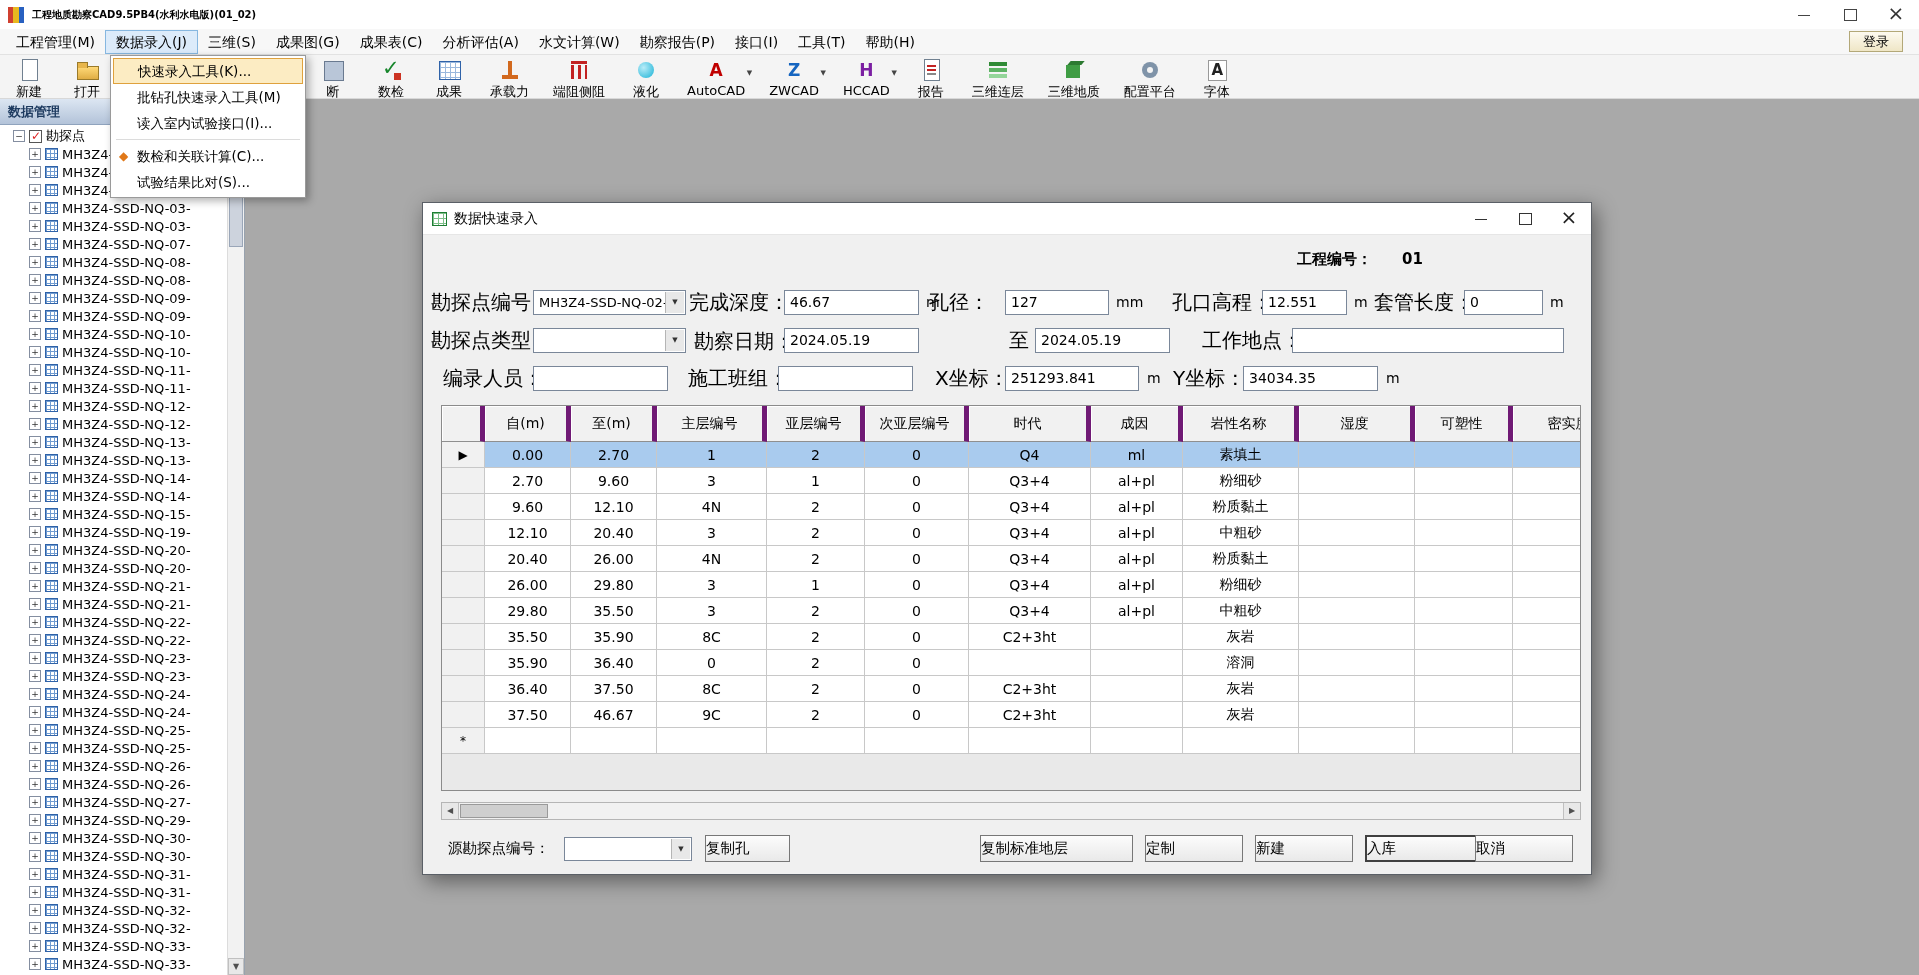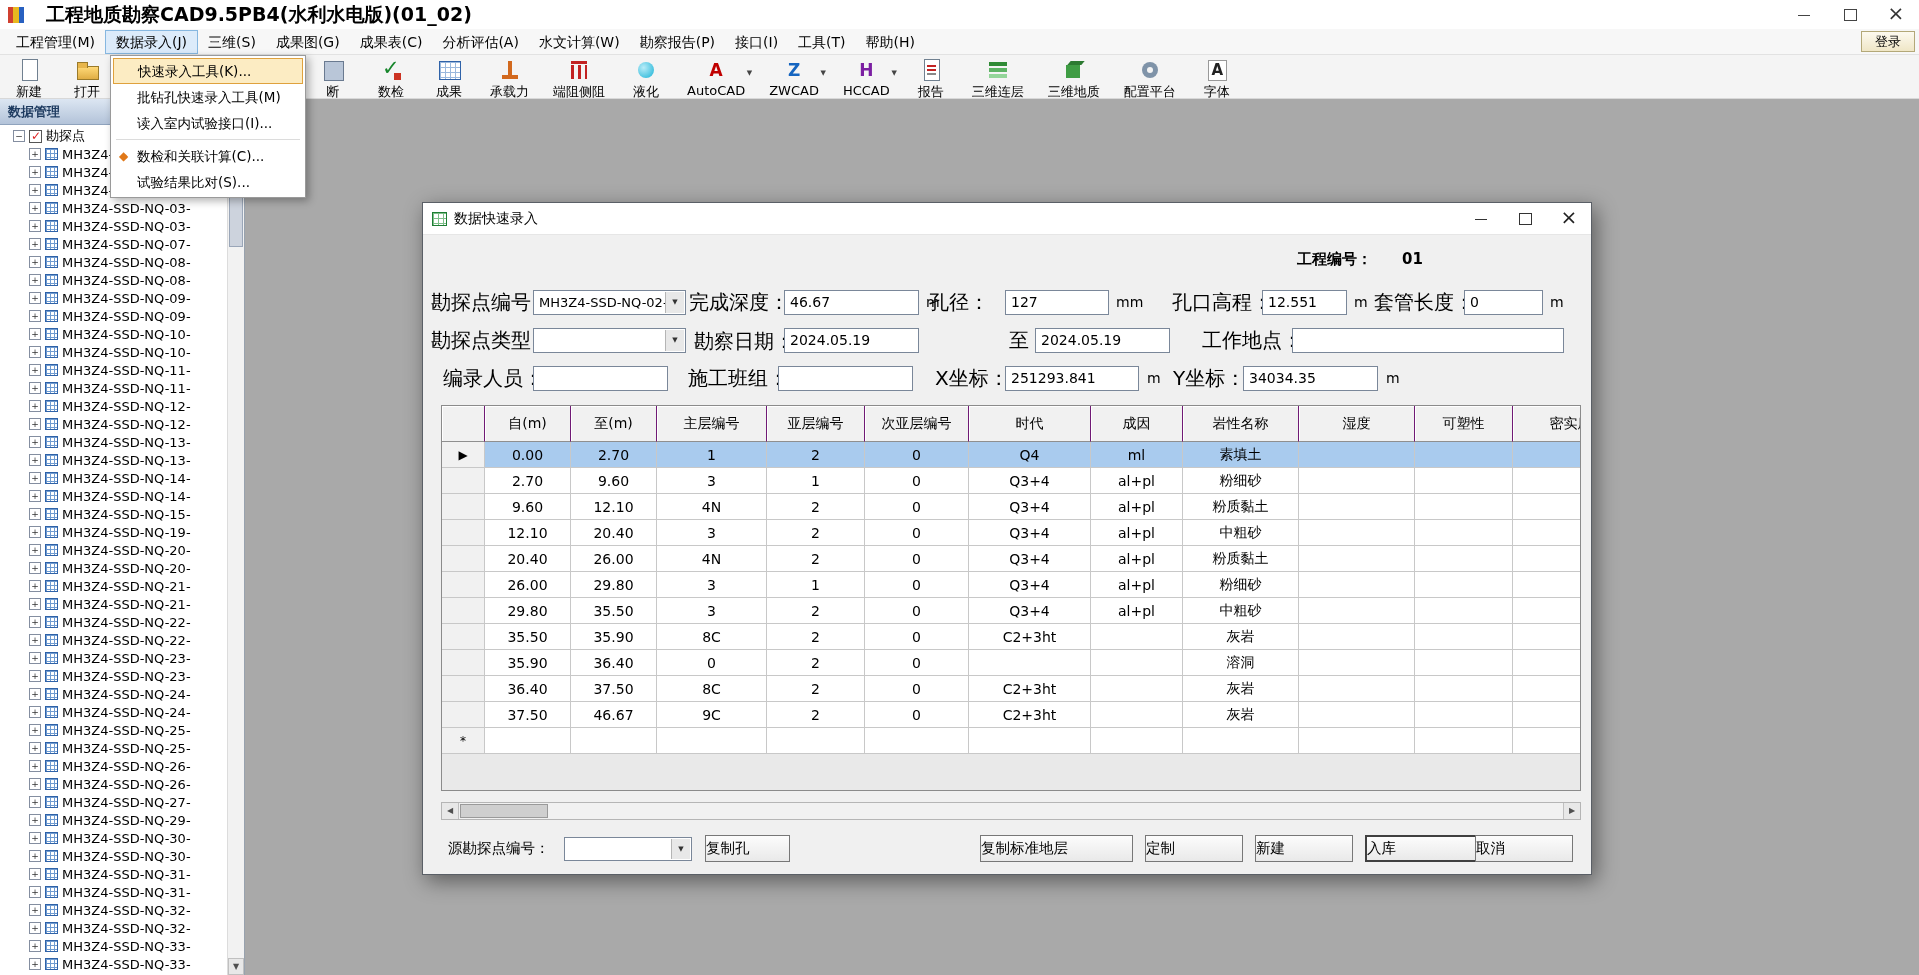--- a/index.html
+++ b/index.html
@@ -5,34 +5,34 @@
   * { margin:0; padding:0; box-sizing:border-box; }
   html,body { width:1919px; height:975px; }
   body { position:relative; overflow:hidden; background:#f0f0f0;
          font-family:"DejaVu Sans","Liberation Sans",sans-serif; color:#000; }
 
   
   #titlebar { position:absolute; left:0; top:0; width:1919px; height:29px; background:#fff;
               display:flex; align-items:center; padding-left:8px; gap:8px; }
   .app-icon { width:16px; height:16px; flex:none;
               background:linear-gradient(90deg,#d04030 33%,#e8b820 33% 66%,#2860c0 66%); }
-  .win-title { font-size:19px; font-weight:600;margin-left:14px; }
+  .win-title { font-size:10px; font-weight:600; }
   .wc-group { margin-left:auto; display:flex; height:29px; }
   .wc { width:46px; height:29px; position:relative; }
   .wc-min::after { content:""; position:absolute; left:17px; top:15px; width:12px; height:1px; background:#444; }
   .wc-max::after { content:""; position:absolute; left:17px; top:9px; width:11px; height:10px; border:1px solid #444; }
   .wc-close::after { content:"×"; position:absolute; left:0; right:0; top:0; text-align:center;
                      font-size:20px; line-height:26px; color:#333; }
 
   
   #menubar { position:absolute; left:0; top:29px; width:1919px; height:26px; background:#f7f7f7;
              border-bottom:1px solid #e2e2e2; display:flex; align-items:center; padding-left:6px; }
   .mb-item { font-size:14px; padding:0 10px; height:24px; line-height:24px; white-space:nowrap; }
   .mb-item.active { background:#dcebfa; border:1px solid #86b7e0; line-height:22px; }
-  .login-btn { margin-left:auto; margin-right:4px; width:54px; height:21px; text-align:center;
+  .login-btn { margin-left:auto; margin-right:16px; width:54px; height:21px; text-align:center;
                font-size:13px; line-height:19px; background:linear-gradient(#fdfaf0,#efe6c6);
                border:1px solid #b3a878; }
 
   
   #toolbar { position:absolute; left:0; top:55px; width:1919px; height:44px; background:#f4f4f4;
              border-bottom:1px solid #d8d8d8; display:flex; align-items:flex-start;
              padding:2px 0 0 6px; gap:12px; }
   .tb-btn { min-width:46px; padding:1px 6px; display:flex; flex-direction:column; align-items:center;
             gap:1px; font-size:13px; white-space:nowrap; position:relative; }
   #toolbar .tb-btn:nth-of-type(6) { margin-left:14px; }
@@ -144,21 +144,21 @@
   .combo .cbtn { position:absolute; right:1px; top:1px; bottom:1px; width:19px; background:#e8e8e8;
        border-left:1px solid #b5b5b5; text-align:center; font-size:7px; line-height:21px; color:#333; }
   .unit { position:absolute; font-size:14px; line-height:25px; }
   .small-txt { font-size:13px; }
 
   .grid { position:absolute; left:18px; top:202px; width:1140px; height:386px;
        background:#e9e9e9; border:1px solid #8b8b8b; overflow:hidden; }
   .grow { display:grid; grid-template-columns:43px 86px 86px 110px 98px 104px 122px 92px 116px 116px 98px 116px;
        width:1187px; }
   .gcell { overflow:hidden; display:flex; align-items:center; justify-content:center; font-size:14px; }
-  .ghead .gcell { height:36px; background:#f1f1f1; border-right:1px solid #701a75;
+  .ghead .gcell { height:36px; background:#f1f1f1; border-right:5px solid #701a75;
        border-bottom:1px solid #8f8f8f; box-shadow:inset 1px 1px 0 #fff; }
   .gbody .gcell { height:26px; background:#fff; border-right:1px solid #c8c8c8; border-bottom:1px solid #c8c8c8; }
   .gbody .gsel { background:#f1f1f1; font-size:12px; }
   .grow.selected .gcell { background:#a9cbee; }
   .grow.selected .gsel { background:#f1f1f1; }
 
   .hscroll { position:absolute; left:18px; top:599px; width:1140px; height:18px;
        background:#f1f1f1; border:1px solid #b5b5b5; }
   .hs-btn { position:absolute; top:0; width:17px; height:16px; background:#e8e8e8;
        font-size:8px; line-height:15px; text-align:center; color:#505050; }

